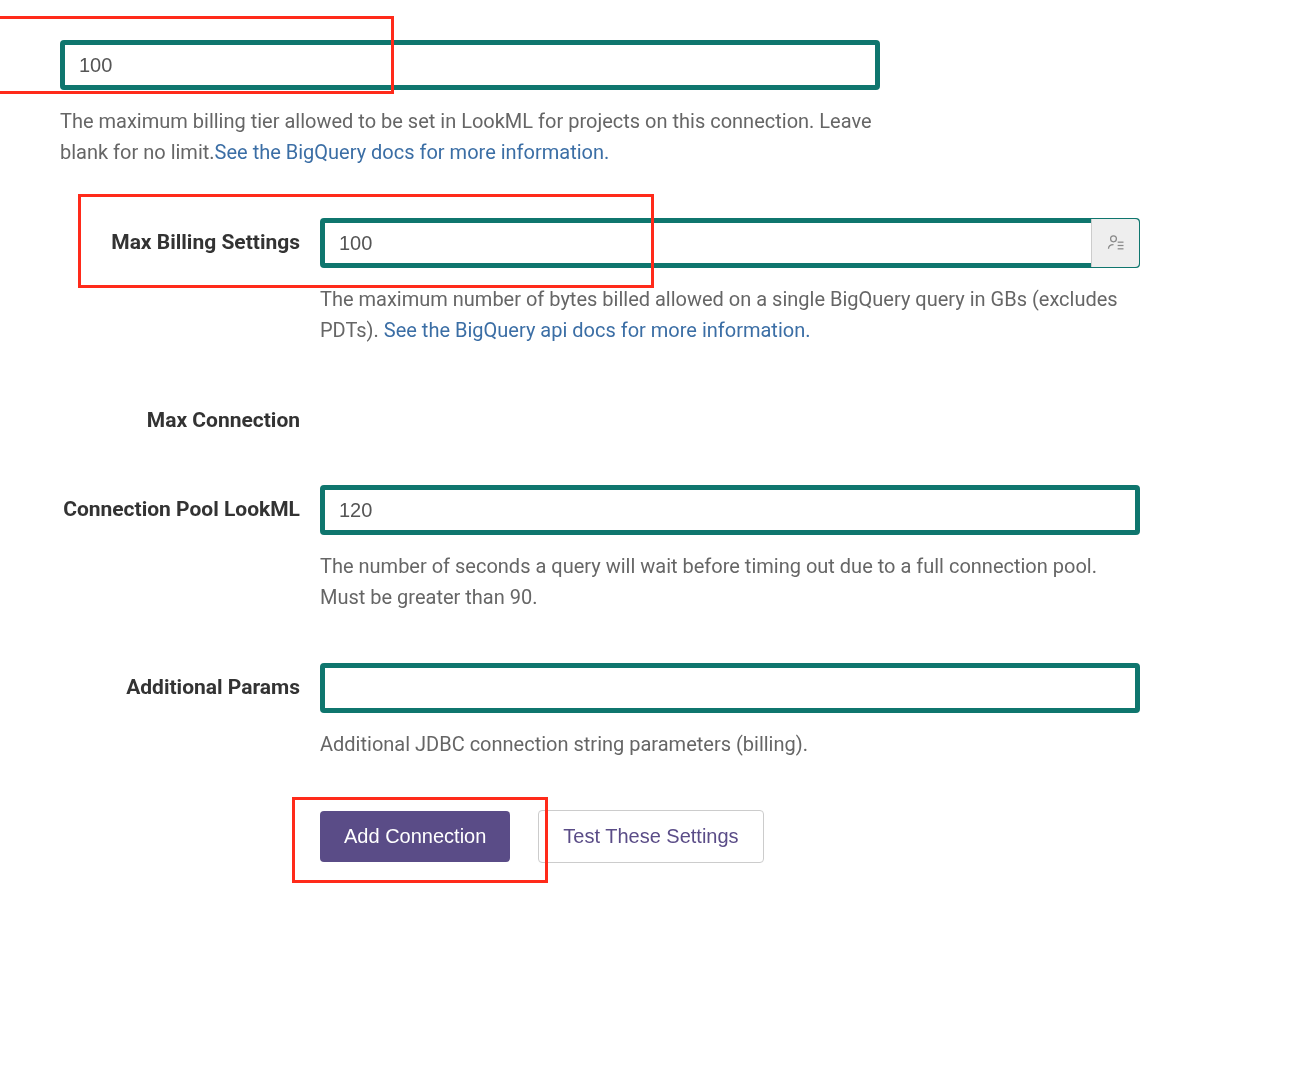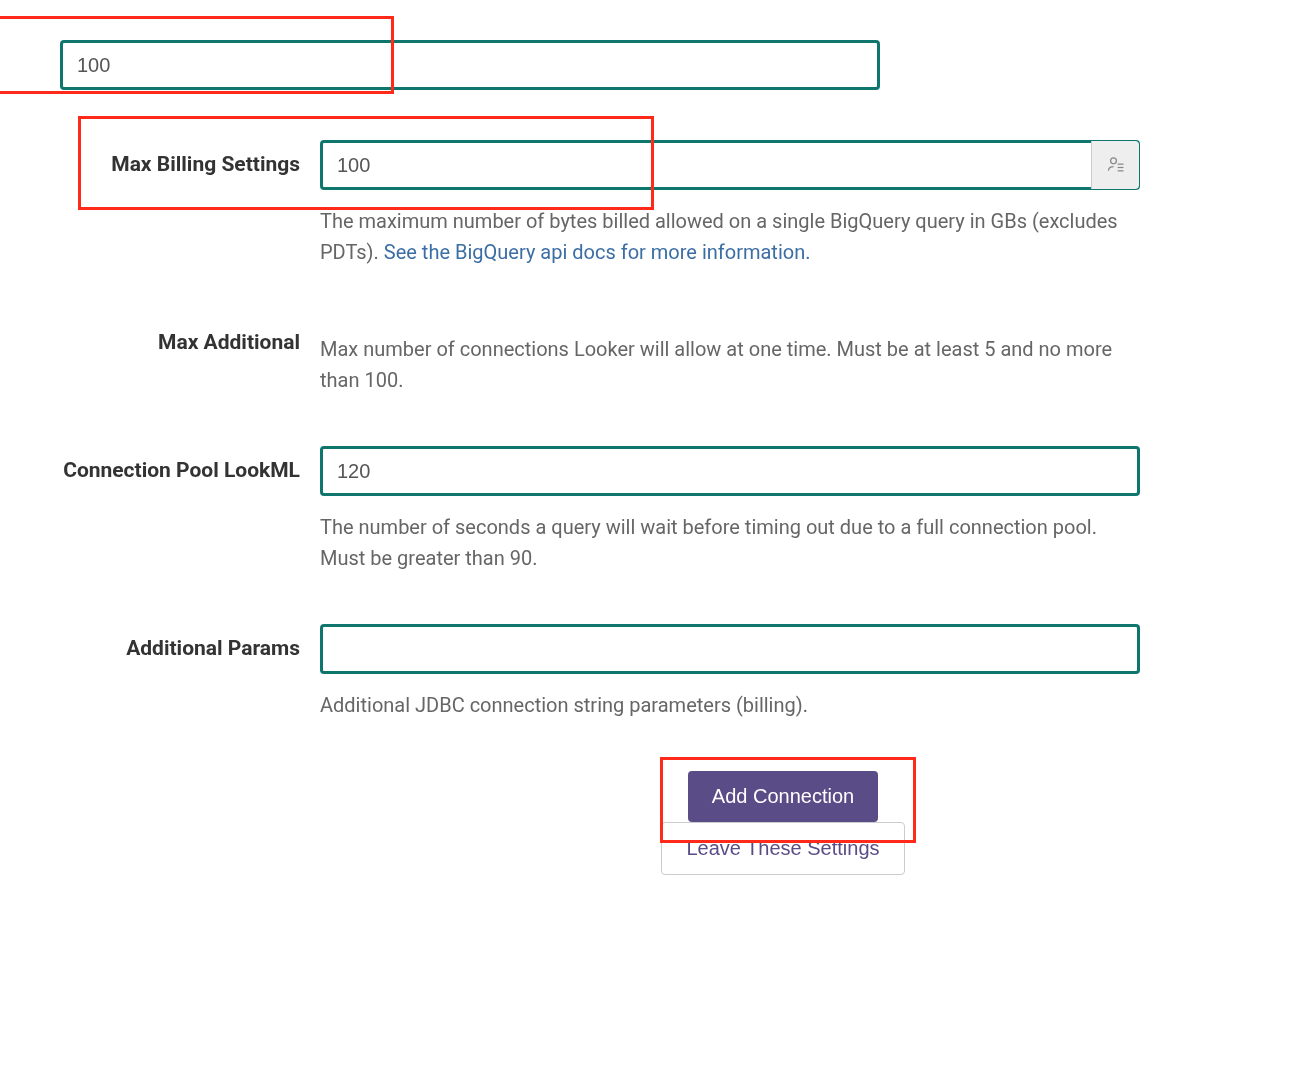--- a/index.html
+++ b/index.html
@@ -36,21 +36,21 @@
     }
     .input-wrap {
       position: relative;
     }
     .text-input {
       width: 100%;
       height: 50px;
       padding: 10px 14px;
       font-size: 20px;
       color: #555;
-      border: 3px solid #0f766e;
+      border: 5px solid #0f766e;
       border-radius: 4px;
       outline: none;
     }
     .text-input::placeholder {
       color: #999;
     }
     .help-text {
       font-size: 20px;
       color: #666;
       margin-top: 16px;
@@ -97,22 +97,22 @@
       justify-content: center;
       color: #888;
     }
     .autofill-icon svg {
       width: 20px;
       height: 20px;
     }
     .button-row {
       margin-left: 260px;
       display: flex;
+      gap: 28px;
       align-items: center;
-      flex-direction: column;
     }
     .btn-primary {
       background: #5a4c87;
       color: #fff;
       border: none;
       padding: 14px 24px;
       font-size: 20px;
       border-radius: 4px;
       cursor: pointer;
       position: relative;
@@ -131,20 +131,23 @@
     }
   </style>
 </head>
 <body>
 
 <div class="form-row">
   <div class="input-col">
     <div class="input-wrap">
       <div class="highlight-box hl-tier"></div>
       <input type="text" class="text-input" value="100" style="">
+    </div>
+    <div class="help-text">
+      <span>The maximum billing tier allowed to be set in LookML for projects on this connection. Leave blank for no limit.</span><a class="help-link">See the BigQuery docs for more information.</a>
     </div>
   </div>
 </div>
 
 <div class="form-row">
   <div class="label-col">
     <span class="label-text">Max Billing Settings</span>
   </div>
   <div class="input-col">
     <div class="input-wrap">
@@ -161,24 +164,23 @@
       </div>
     </div>
     <div class="help-text">
       <span>The maximum number of bytes billed allowed on a single BigQuery query in GBs (excludes PDTs). </span><a class="help-link">See the BigQuery api docs for more information.</a>
     </div>
   </div>
 </div>
 
 <div class="form-row">
   <div class="label-col">
-    <span class="label-text">Max Additional</span>
-  </div>
-  <div class="input-col">
-    <div class="help-text">Max number of connections Looker will allow at one time. Must be at least 5 and no more than 100.</div>
+    <span class="label-text">Max Connection</span>
+  </div>
+  <div class="input-col">
   </div>
 </div>
 
 <div class="form-row">
   <div class="label-col">
     <span class="label-text">Connection Pool LookML</span>
   </div>
   <div class="input-col">
     <div class="input-wrap">
       <input type="text" class="text-input" value="120" style="">
@@ -197,14 +199,14 @@
     </div>
     <div class="help-text">Additional JDBC connection string parameters (billing).</div>
   </div>
 </div>
 
 <div class="button-row">
   <div class="button-wrap">
     <div class="highlight-box hl-button"></div>
     <button class="btn-primary">Add Connection</button>
   </div>
-  <button class="btn-secondary">Leave These Settings</button>
+  <button class="btn-secondary">Test These Settings</button>
 </div>
 
 </body></html>

